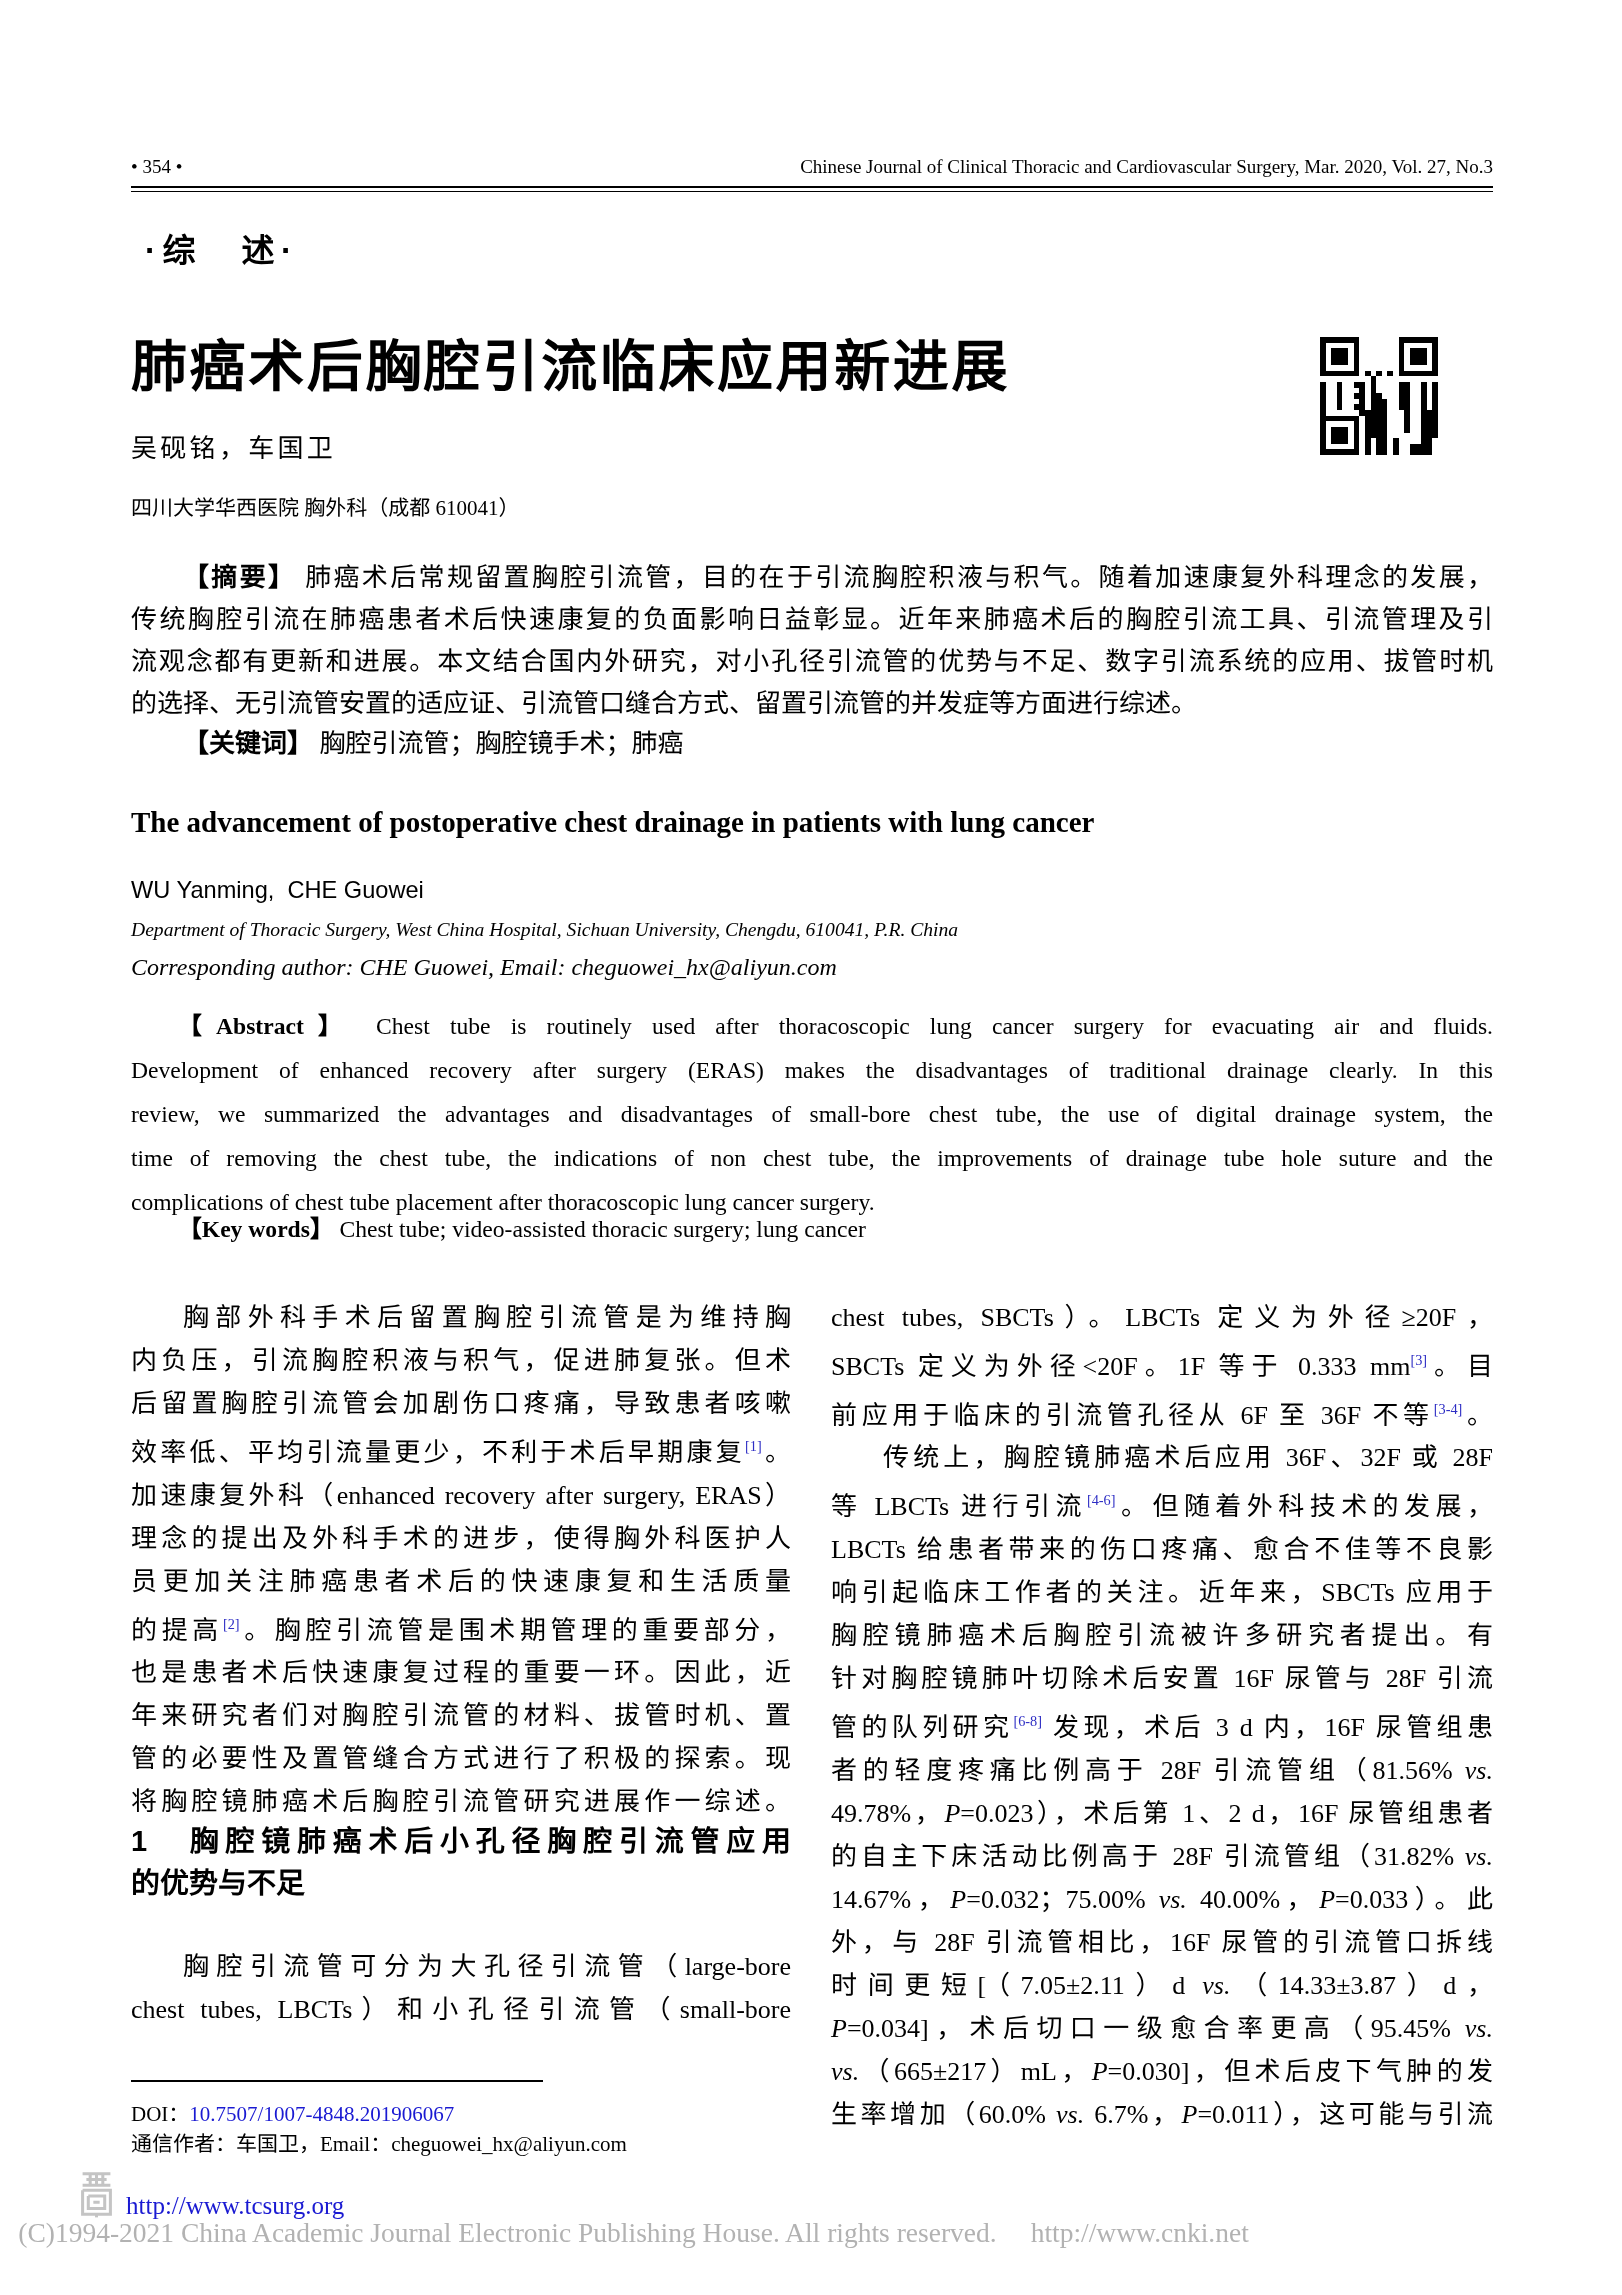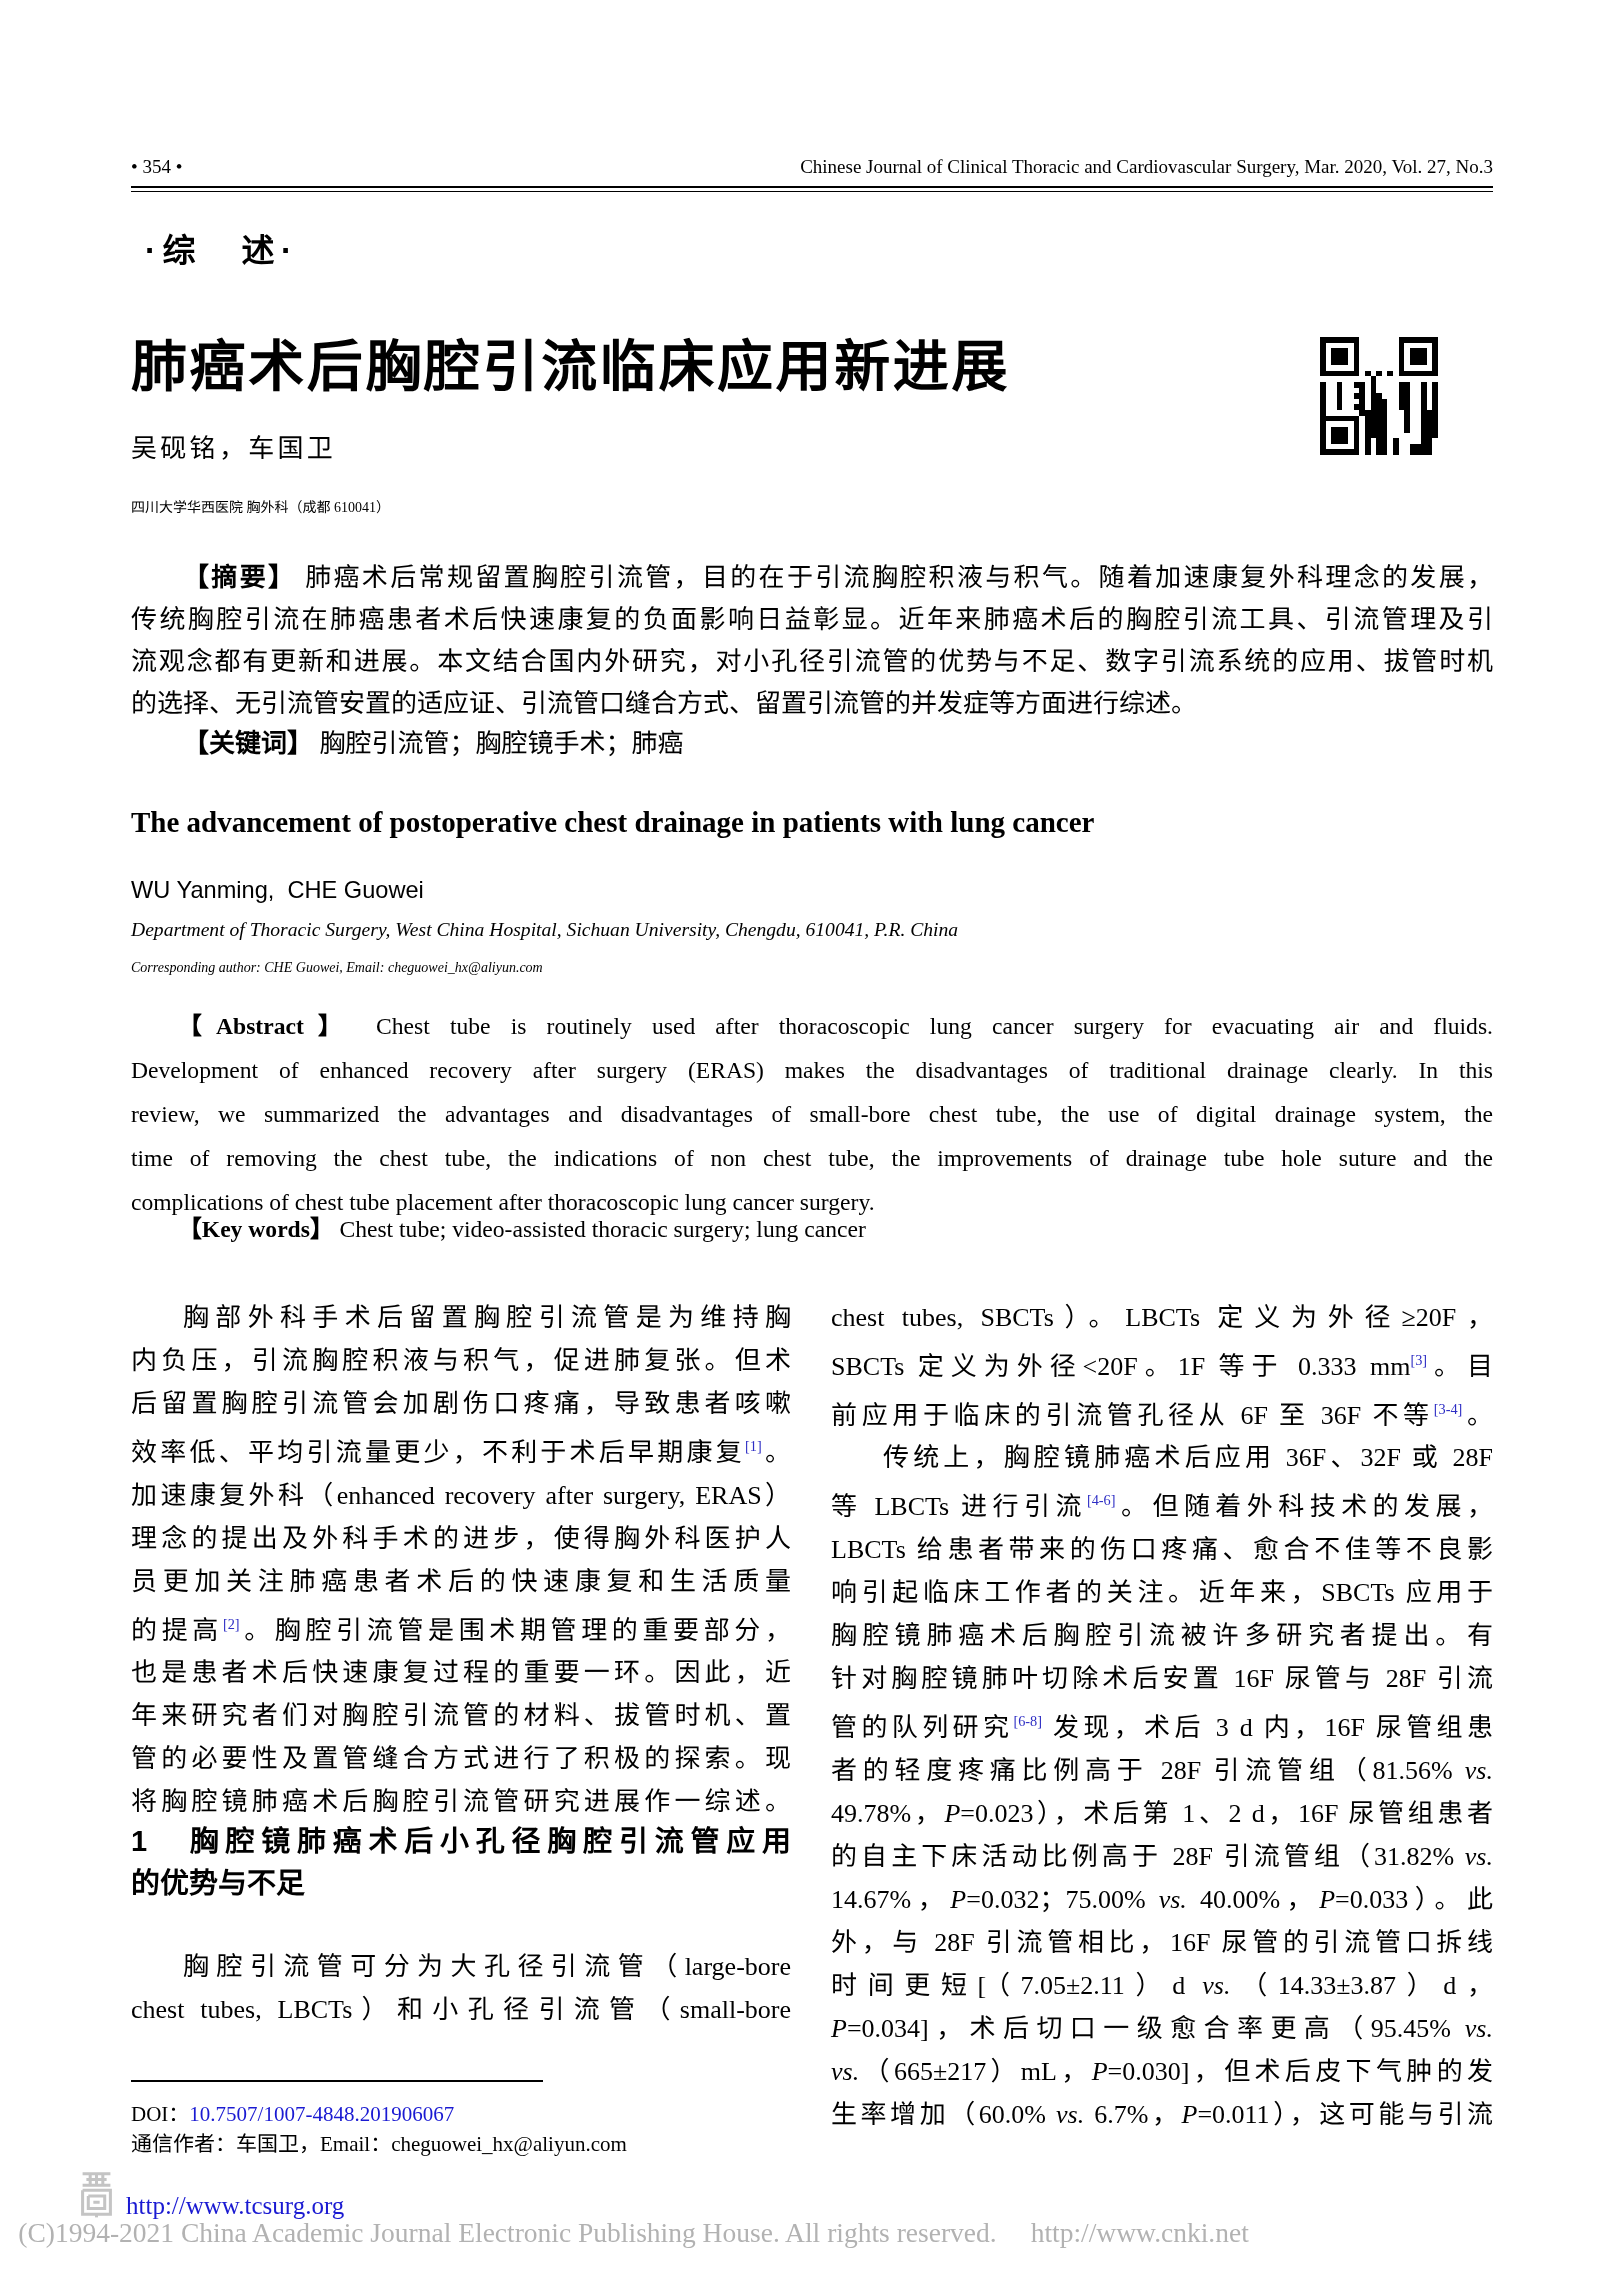--- a/index.html
+++ b/index.html
@@ -27,28 +27,28 @@
   span.bs{font-weight:bold;}
   span.link{color:var(--link);}
 
   .hdr{left:131px;top:156px;width:1362px;display:flex;justify-content:space-between;align-items:flex-end;font-size:19px;}
   .double-rule{left:131px;top:186px;width:1362px;height:3.3px;border-top:2.6px solid #000;border-bottom:1.3px solid #000;}
   .section-mark{left:145px;top:224px;font-family:"Liberation Sans","DejaVu Sans",sans-serif;font-weight:bold;font-size:33px;letter-spacing:6.5px;}
   .title-cn{left:131px;top:335px;margin:0;font-family:"Liberation Sans","DejaVu Sans",sans-serif;font-weight:bold;font-size:56px;line-height:63px;letter-spacing:2.6px;}
   .qr{left:1320px;top:337px;width:118px;height:118px;}
   .qr svg{display:block;width:118px;height:118px;shape-rendering:crispEdges;}
   .authors-cn{left:131px;top:433px;font-size:26px;line-height:31px;letter-spacing:3.3px;}
-  .affil-cn{left:131px;top:495px;font-size:14px;line-height:26px;}
+  .affil-cn{left:131px;top:495px;font-size:21px;line-height:26px;}
   .abstract-cn{left:131px;top:556px;width:1362px;}
   .keywords-cn{left:131px;top:722px;width:1362px;}
   .abstract-cn .line,.keywords-cn .line{line-height:42px;font-size:26px;}
   .title-en{left:131px;top:805px;margin:0;font-size:29px;line-height:35px;font-weight:bold;}
   .authors-en{left:131px;top:876px;font-size:23.6px;line-height:29px;font-family:"Liberation Sans","DejaVu Sans",sans-serif;white-space:pre-wrap;}
   .affil-en{left:131px;top:917px;font-size:19.6px;line-height:25px;font-style:italic;}
-  .corr-en{left:131px;top:955px;font-size:14px;line-height:25px;font-style:italic;}
+  .corr-en{left:131px;top:955px;font-size:24px;line-height:25px;font-style:italic;}
   .abstract-en{left:131px;top:1004px;width:1362px;}
   .keywords-en{left:131px;top:1207px;width:1362px;}
   .abstract-en .line,.keywords-en .line{line-height:44px;font-size:23.6px;}
   .bodycol .line{line-height:43px;font-size:26px;}
   .col1{left:131px;top:1296px;width:660px;}
   .col2{left:831px;top:1296px;width:662px;}
   .heading1{left:131px;top:1820px;width:660px;}
   .heading1 .line{line-height:42px;font-size:29px;font-weight:bold;font-family:"Liberation Sans","DejaVu Sans",sans-serif;}
   .col1b{left:131px;top:1945px;width:660px;}
   .fn-rule{left:131px;top:2080px;width:412px;height:0;border-top:2px solid #000;}

